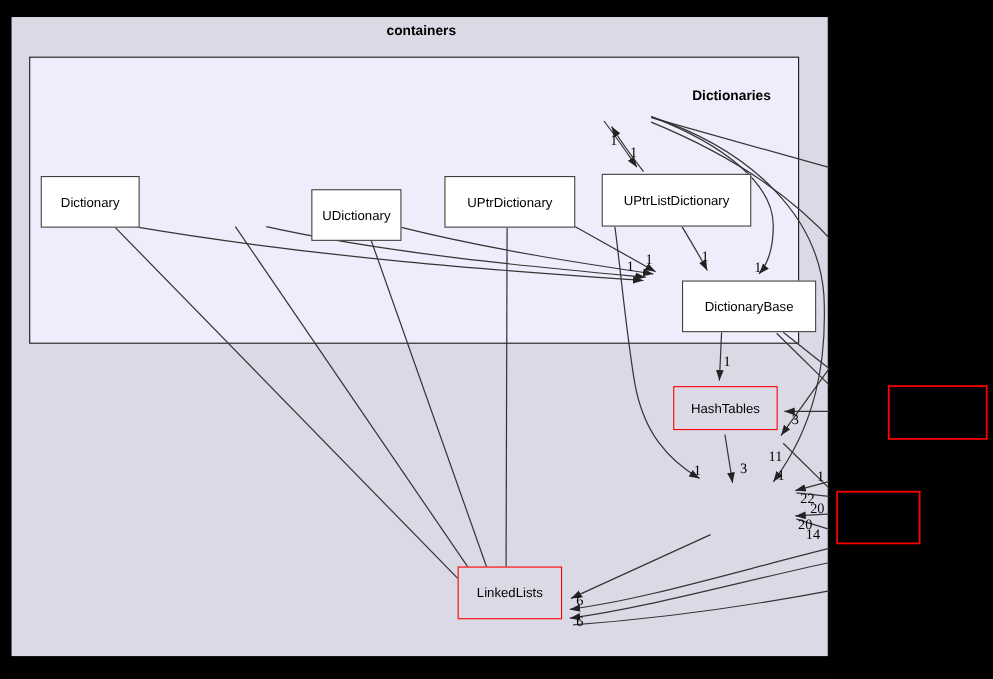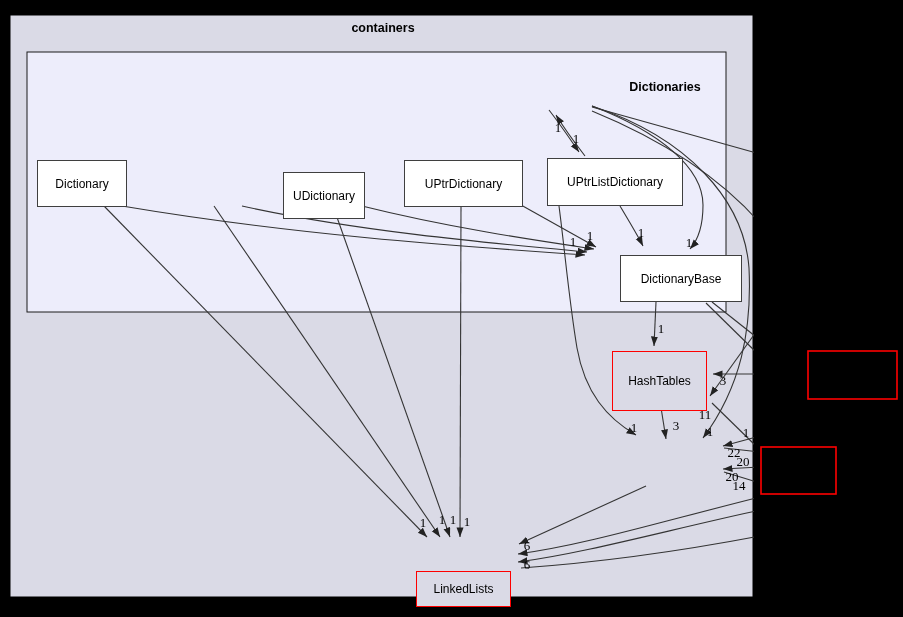--- a/index.html
+++ b/index.html
@@ -100,16 +100,16 @@
   </svg>
 
   <div class="cluster-label" style="left:320px;top:21px;width:126px;">containers</div>
   <div class="cluster-label" style="left:605px;top:80px;width:120px;">Dictionaries</div>
 
   <div class="node" style="left:37px;top:160px;width:90px;height:47px;">Dictionary</div>
   <div class="node" style="left:283px;top:172px;width:82px;height:47px;">UDictionary</div>
   <div class="node" style="left:404px;top:160px;width:119px;height:47px;">UPtrDictionary</div>
   <div class="node" style="left:547px;top:158px;width:136px;height:48px;">UPtrListDictionary</div>
   <div class="node" style="left:592px;top:255px;width:122px;height:47px;margin-left:28px;">DictionaryBase</div>
-  <div class="node trunc" style="left:612px;top:351px;width:95px;height:60px;">HashTables</div>
-  <div class="node trunc" style="left:416px;top:571px;width:95px;height:36px;">LinkedLists</div>
+  <div class="node trunc" style="left:612px;top:351px;width:95px;height:40px;">HashTables</div>
+  <div class="node trunc" style="left:416px;top:515px;width:95px;height:48px;">LinkedLists</div>
 
 </div>
 
 </body></html>

